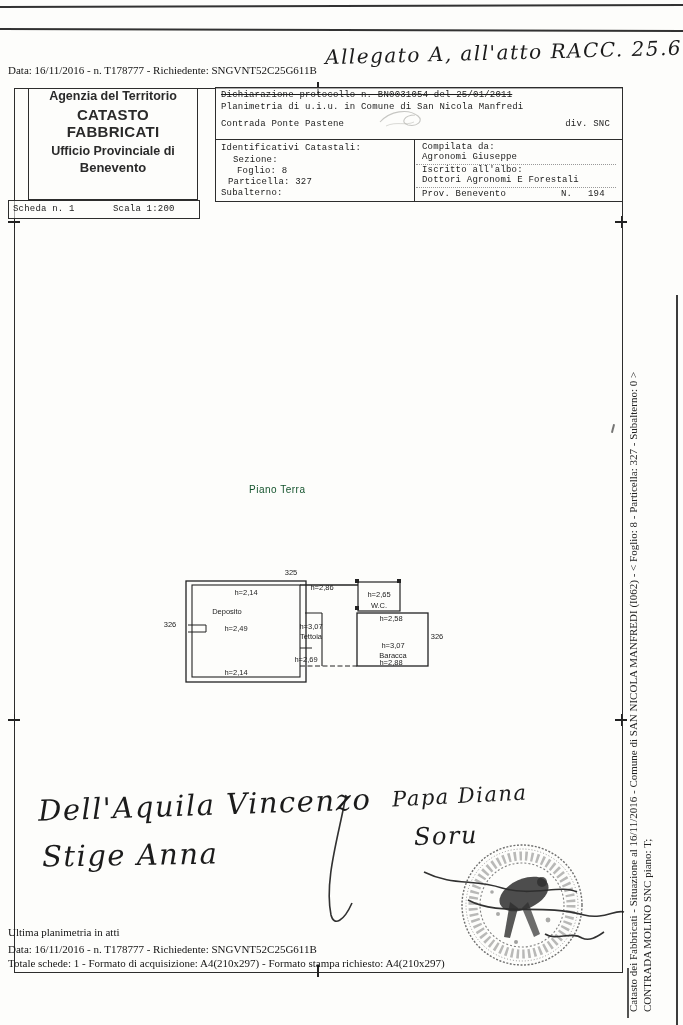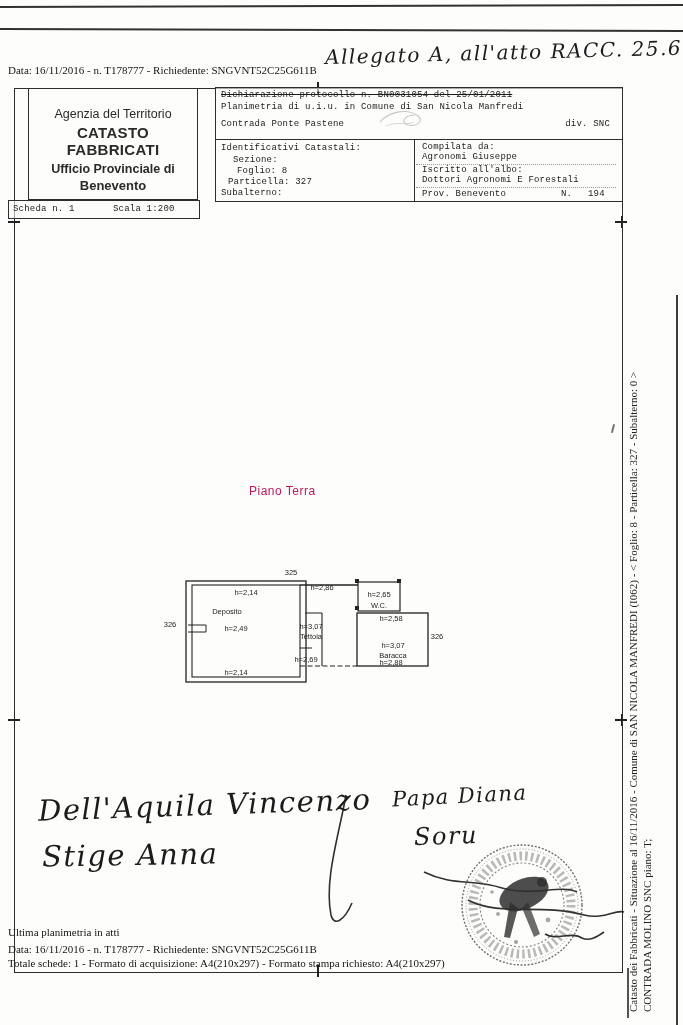--- a/index.html
+++ b/index.html
@@ -23,21 +23,21 @@
   
   .cross .h{position:absolute;width:12px;height:1.5px;background:#222;}
   .cross .v{position:absolute;width:1.5px;height:12px;background:#222;}
   
   .hand{
     font-family:"DejaVu Serif",serif;font-style:italic;color:#1b1b1b;
     white-space:nowrap;letter-spacing:1.5px;
   }
   
   svg text{font-family:"Liberation Sans",sans-serif;font-size:7.5px;fill:#242424;}
-  .plan-title{font-family:"Liberation Sans",sans-serif;font-size:12px;color:#be185d;letter-spacing:.5px;}
+  .plan-title{font-family:"Liberation Sans",sans-serif;font-size:10px;color:#14532d;letter-spacing:.5px;}
   
   .sidebar{
     position:absolute;left:626px;top:1012px;width:778px;height:32px;
     transform:rotate(-90deg);transform-origin:0 0;
     font-family:"Liberation Serif",serif;font-size:11px;color:#222;
     line-height:14px;white-space:nowrap;
   }
 </style>
 </head>
 <body>
@@ -73,21 +73,21 @@
       <div class="v" style="left:620.5px;top:714px;"></div>
   </div>
   <div class="cross">
     <div class="v" style="left:317px;top:82px;"></div>
   </div>
   <div class="cross">
     <div class="v" style="left:317px;top:965px;"></div>
   </div>
 
   <div class="box agency" style="left:28px;top:88px;width:168px;height:110px;">
-    <div style="margin-top:18px;font-size:12.5px;font-weight:400;">Agenzia del Territorio</div>
+    <div style="font-size:12.5px;font-weight:700;">Agenzia del Territorio</div>
     <div style="margin-top:3px;font-size:15px;font-weight:700;letter-spacing:.3px;">CATASTO FABBRICATI</div>
     <div style="margin-top:4px;font-size:12.5px;font-weight:600;">Ufficio Provinciale di</div>
     <div style="margin-top:2px;font-size:13px;font-weight:700;">Benevento</div>
   </div>
 
   <div class="box mono" style="left:8px;top:200px;width:190px;height:17px;">
     <span class="abs" style="left:4px;top:3px;">Scheda n. 1</span>
     <span class="abs" style="left:104px;top:3px;">Scala 1:200</span>
   </div>
 

